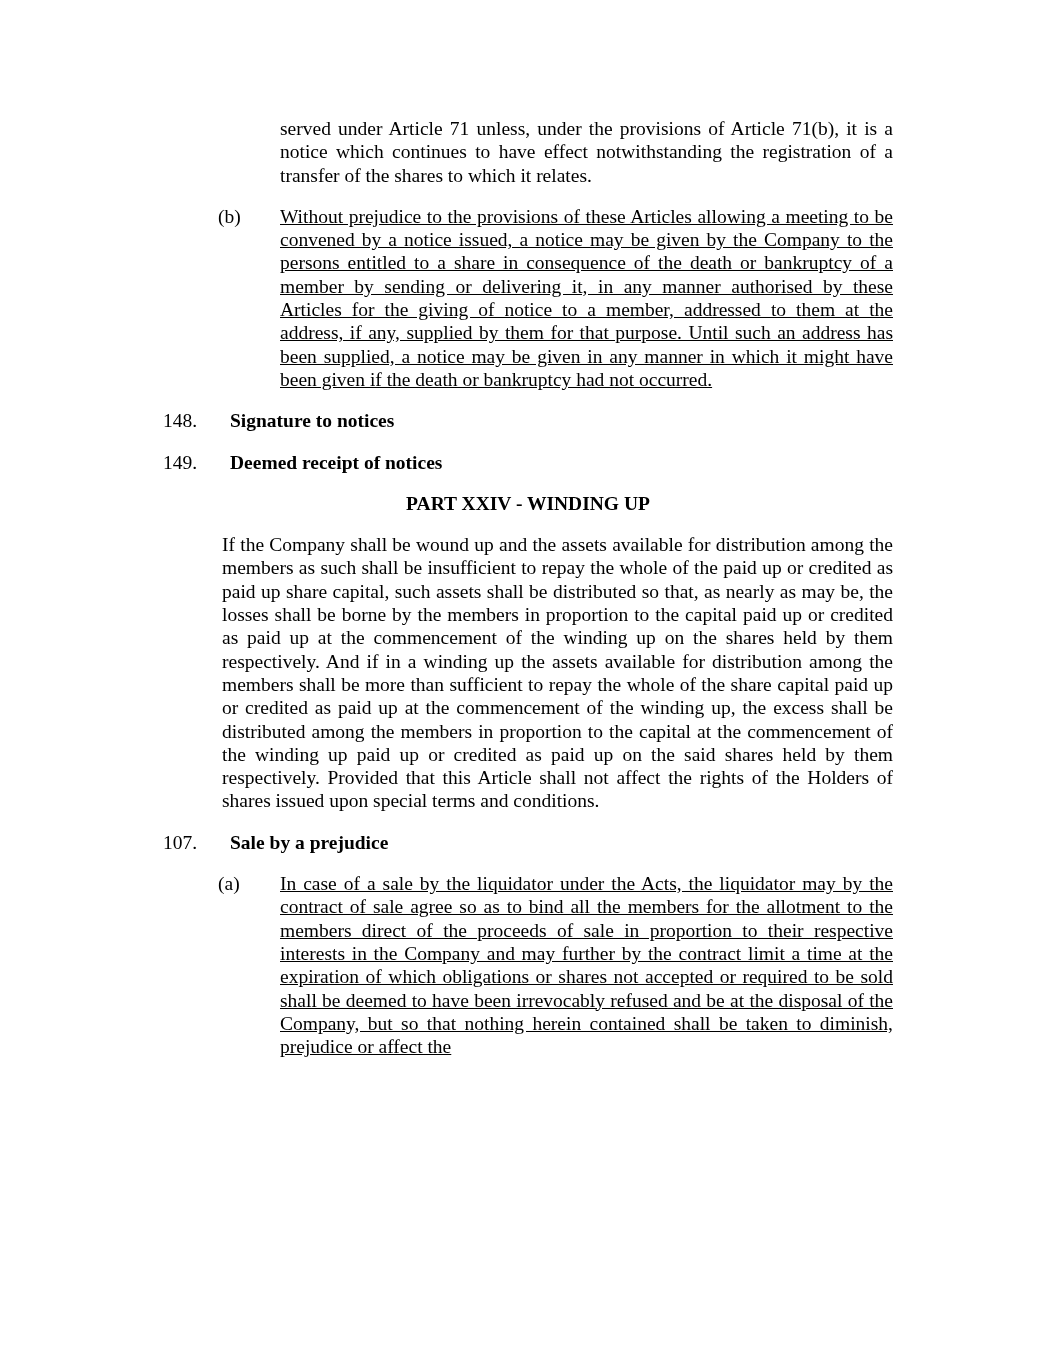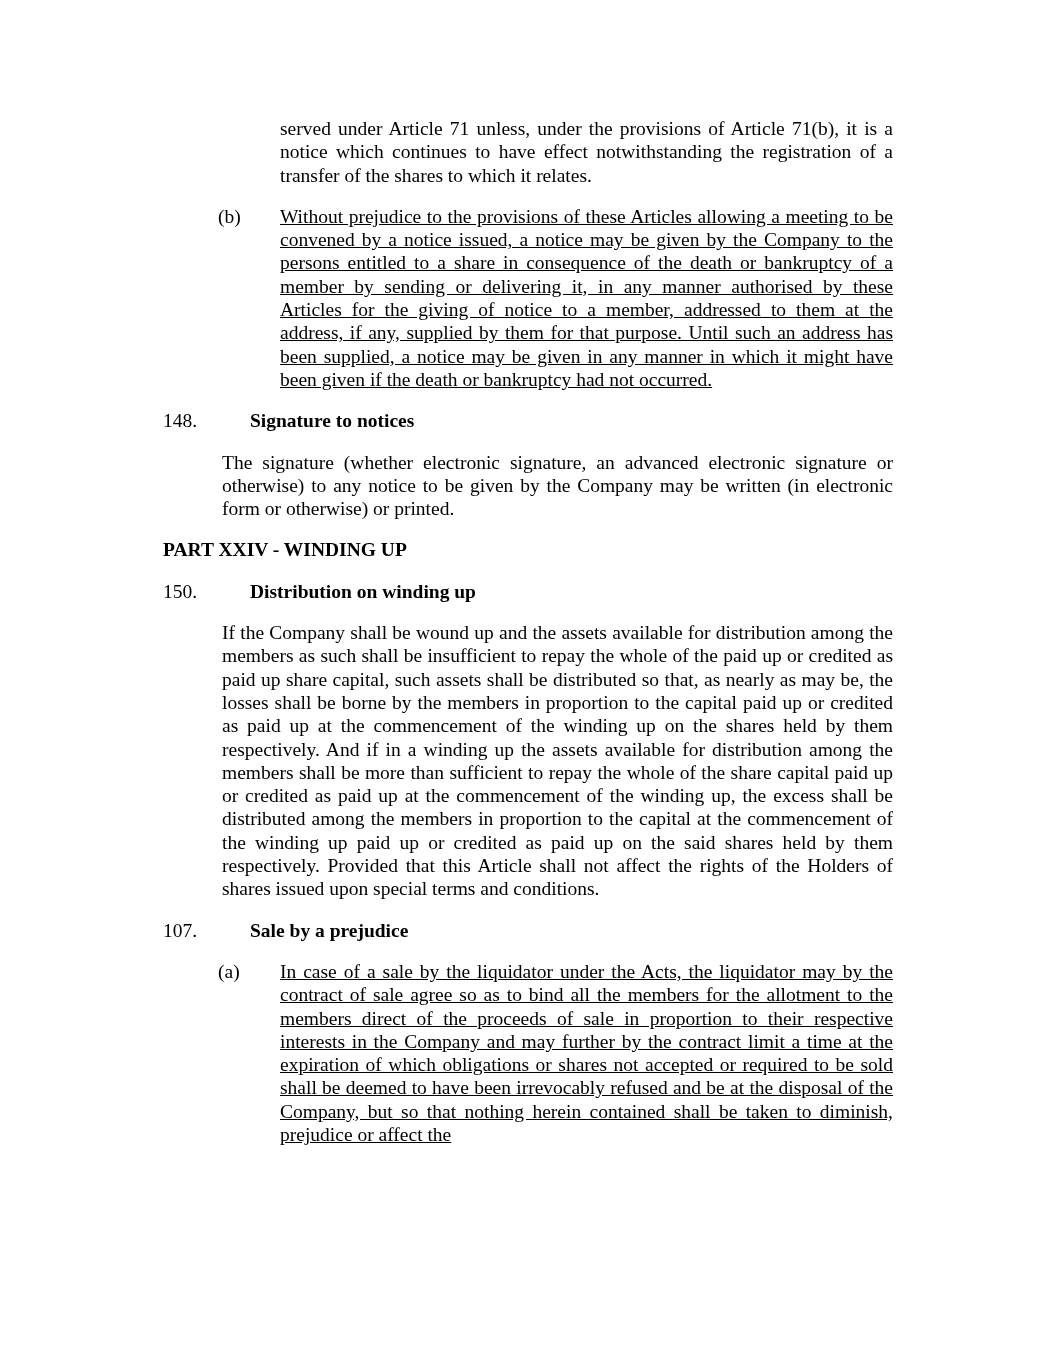--- a/index.html
+++ b/index.html
@@ -54,33 +54,33 @@
     flex: 0 0 62px;
   }
   .sub-item .sub-text {
     flex: 1;
     text-align: justify;
     text-decoration: underline;
   }
   
   .section-head {
     display: flex;
-    gap: 20px;
   }
   .section-head .sec-num {
     width: 59px;
     flex: 0 0 59px;
   }
   .section-head .sec-title {
     font-weight: bold;
     flex: 1;
     margin-left: 8px;
   }
   
   .part-heading {
+    text-align: center;
     font-weight: bold;
   }
 </style>
 </head>
 <body>
 
 <div class="page">
   <div class="doc">
 
     <div class="block sub-para">served under Article 71 unless, under the provisions of Article 71(b), it is a notice which continues to have effect notwithstanding the registration of a transfer of the shares to which it relates.</div>
@@ -88,30 +88,29 @@
     <div class="block sub-item">
       <div class="sub-label">(b)</div>
       <div class="sub-text">Without prejudice to the provisions of these Articles allowing a meeting to be convened by a notice issued, a notice may be given by the Company to the persons entitled to a share in consequence of the death or bankruptcy of a member by sending or delivering it, in any manner authorised by these Articles for the giving of notice to a member, addressed to them at the address, if any, supplied by them for that purpose.  Until such an address has been supplied, a notice may be given in any manner in which it might have been given if the death or bankruptcy had not occurred.</div>
     </div>
 
     <div class="block section-head">
       <div class="sec-num">148.</div>
       <div class="sec-title">Signature to notices</div>
     </div>
 
-    <div class="block para">The signature (whether electronic signature, an advanced electronic signature or otherwise) to any notice to be given by the Company may be written (in electronic form or otherwise) or printed.</div>
 
+    <div class="block section-head">
+      <div class="sec-num">149.</div>
+      <div class="sec-title">Deemed receipt of notices</div>
+    </div>
 
 
     <div class="block part-heading">PART XXIV - WINDING UP</div>
 
-    <div class="block section-head">
-      <div class="sec-num">150.</div>
-      <div class="sec-title">Distribution on winding up</div>
-    </div>
 
     <div class="block para">If the Company shall be wound up and the assets available for distribution among the members as such shall be insufficient to repay the whole of the paid up or credited as paid up share capital, such assets shall be distributed so that, as nearly as may be, the losses shall be borne by the members in proportion to the capital paid up or credited as paid up at the commencement of the winding up on the shares held by them respectively.  And if in a winding up the assets available for distribution among the members shall be more than sufficient to repay the whole of the share capital paid up or credited as paid up at the commencement of the winding up, the excess shall be distributed among the members in proportion to the capital at the commencement of the winding up paid up or credited as paid up on the said shares held by them respectively.  Provided that this Article shall not affect the rights of the Holders of shares issued upon special terms and conditions.</div>
 
     <div class="block section-head">
       <div class="sec-num">107.</div>
       <div class="sec-title">Sale by a prejudice</div>
     </div>
 
     <div class="block sub-item">
       <div class="sub-label">(a)</div>

